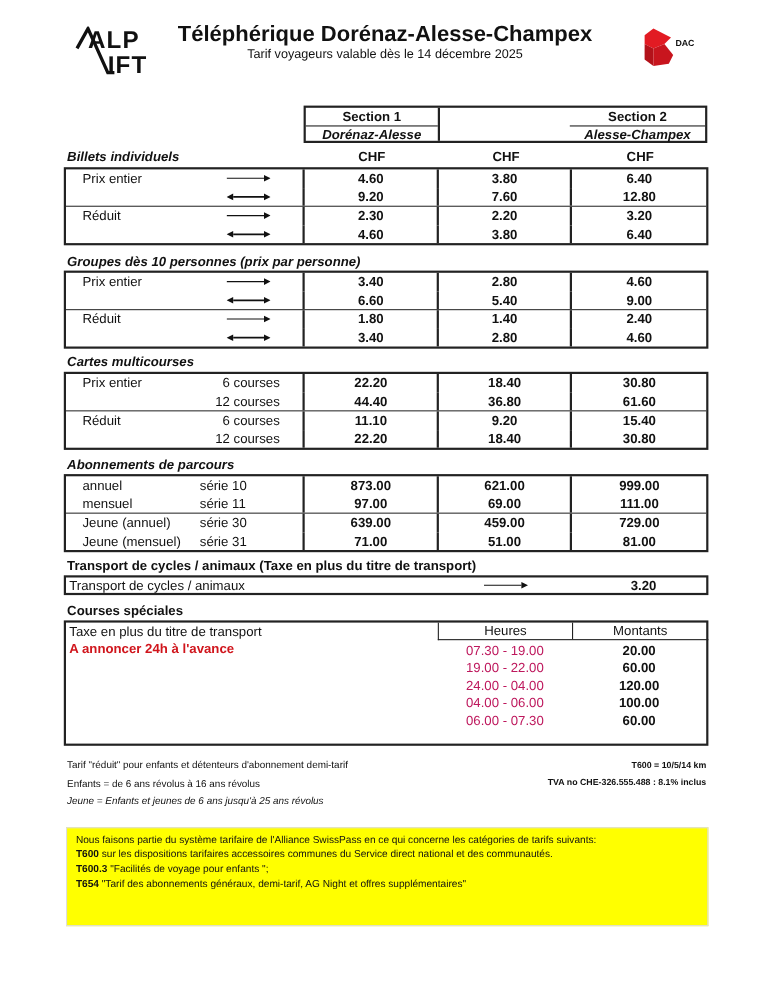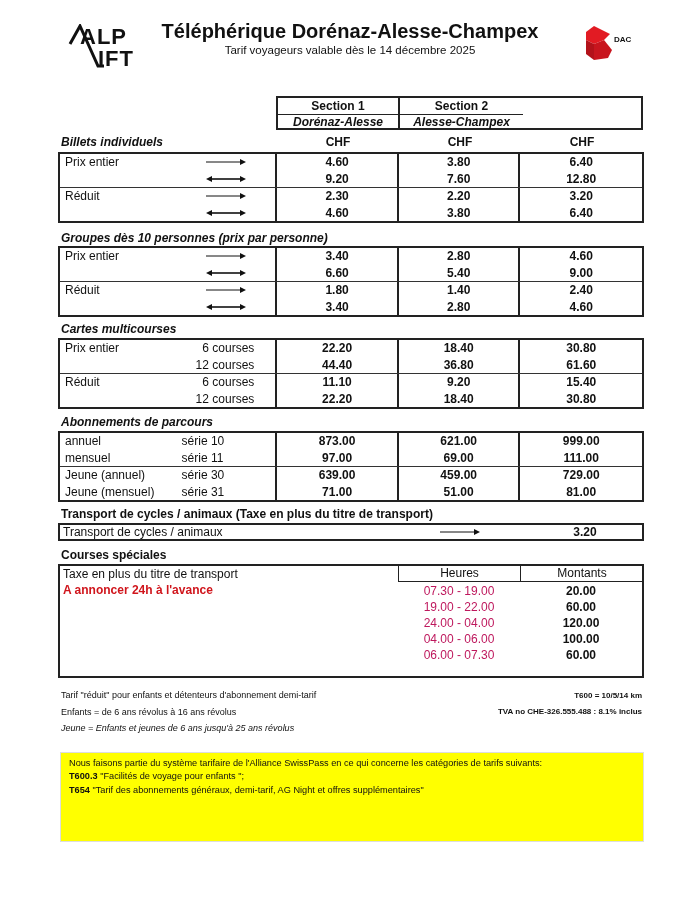--- a/index.html
+++ b/index.html
@@ -10,35 +10,35 @@
   .logo-alp { position: absolute; left: 68px; top: 24px; width: 80px; height: 46px; }
   .logo-alp .t1 { position: absolute; left: 12px; top: 0; font-size: 22px; font-weight: bold; letter-spacing: 1px; }
   .logo-alp .t2 { position: absolute; left: 30px; top: 22px; font-size: 22px; font-weight: bold; letter-spacing: 1px; }
   .logo-alp svg { position: absolute; left: 0; top: 0; }
   .title { position: absolute; left: 150px; top: 20px; width: 400px; text-align: center; font-size: 20px; font-weight: bold; }
   .subtitle { position: absolute; left: 150px; top: 44px; width: 400px; text-align: center; font-size: 11.5px; }
   .logo-dac { position: absolute; left: 582px; top: 24px; width: 60px; height: 40px; }
   .logo-dac .dac-text { position: absolute; left: 32px; top: 11px; font-size: 8px; font-weight: bold; }
 
   
-  .colhead { position: absolute; left: 276px; top: 96px; width: 367px; height: 34px; border: 2px solid #222; display: flex; }
+  .colhead { position: absolute; left: 276px; top: 96px; width: 367px; height: 34px; border: 2px solid #222; display: flex; justify-content: space-between; }
   .colhead .c { width: 122px; border-right: 2px solid #222; text-align: center; font-size: 12px; font-weight: bold; }
   .colhead .c:last-child { border-right: none; width: 123px; }
   .colhead .c .l1 { height: 17px; line-height: 17px; border-bottom: 1.5px solid #222; }
   .colhead .c .l2 { height: 14px; line-height: 14px; font-style: italic; }
 
   .sect-title { position: absolute; left: 61px; font-size: 12px; font-weight: bold; font-style: italic; }
   .sect-title.plain { font-style: normal; }
   .chf { position: absolute; top: 135px; font-size: 12px; font-weight: bold; text-align: center; width: 122px; }
 
   .tbl { position: absolute; left: 58px; width: 586px; border: 2px solid #222; }
   .grp { position: relative; border-bottom: 1.5px solid #333; }
   .grp:last-child { border-bottom: none; }
   .row { display: flex; height: 16.5px; line-height: 16.5px; font-size: 12px; }
-  .row .lbl { width: 110px; padding-left: 5px; }
+  .row .lbl { width: 110px; padding-left: 15px; }
   .row .mid { width: 106px; position: relative; }
   .row .val { width: 122px; text-align: center; font-weight: bold; border-left: 2px solid #222; }
   .row .val:last-child { width: 124px; }
   .row .mid.txt { text-align: right; padding-right: 21px; }
   .arrow { position: absolute; left: 36px; top: 4px; width: 40px; height: 8px; }
 
   .tbl.abo .row .lbl { width: 122px; }
   .tbl.abo .row .mid { width: 94px; padding-left: 0; }
 
   .cycles { position: absolute; left: 58px; top: 523px; width: 586px; height: 18px; border: 2px solid #222; font-size: 12px; line-height: 14px; }
@@ -331,15 +331,16 @@
 </div>
 
 <div class="foot" style="left:61px;top:690px">Tarif "réduit" pour enfants et détenteurs d'abonnement demi-tarif</div>
 <div class="foot" style="left:61px;top:707px">Enfants = de 6 ans révolus à 16 ans révolus</div>
 <div class="foot" style="left:61px;top:723px;font-style:italic">Jeune = Enfants et jeunes de 6 ans jusqu'à 25 ans révolus</div>
 <div class="foot r" style="top:691px">T600  = 10/5/14 km</div>
 <div class="foot r" style="top:707px">TVA no CHE-326.555.488 : 8.1% inclus</div>
 
 <div class="infobox">
   <div>Nous faisons partie du système tarifaire de l'Alliance SwissPass en ce qui concerne les catégories de tarifs suivants:</div>
+  <div><b>T600</b><span> sur les dispositions tarifaires accessoires communes du Service direct national et des communautés.</span></div>
   <div><b>T600.3</b><span> "Facilités de voyage pour enfants ";</span></div>
   <div><b>T654</b><span> "Tarif des abonnements généraux, demi-tarif, AG Night et offres supplémentaires"</span></div>
 </div>
 
 </body></html>

